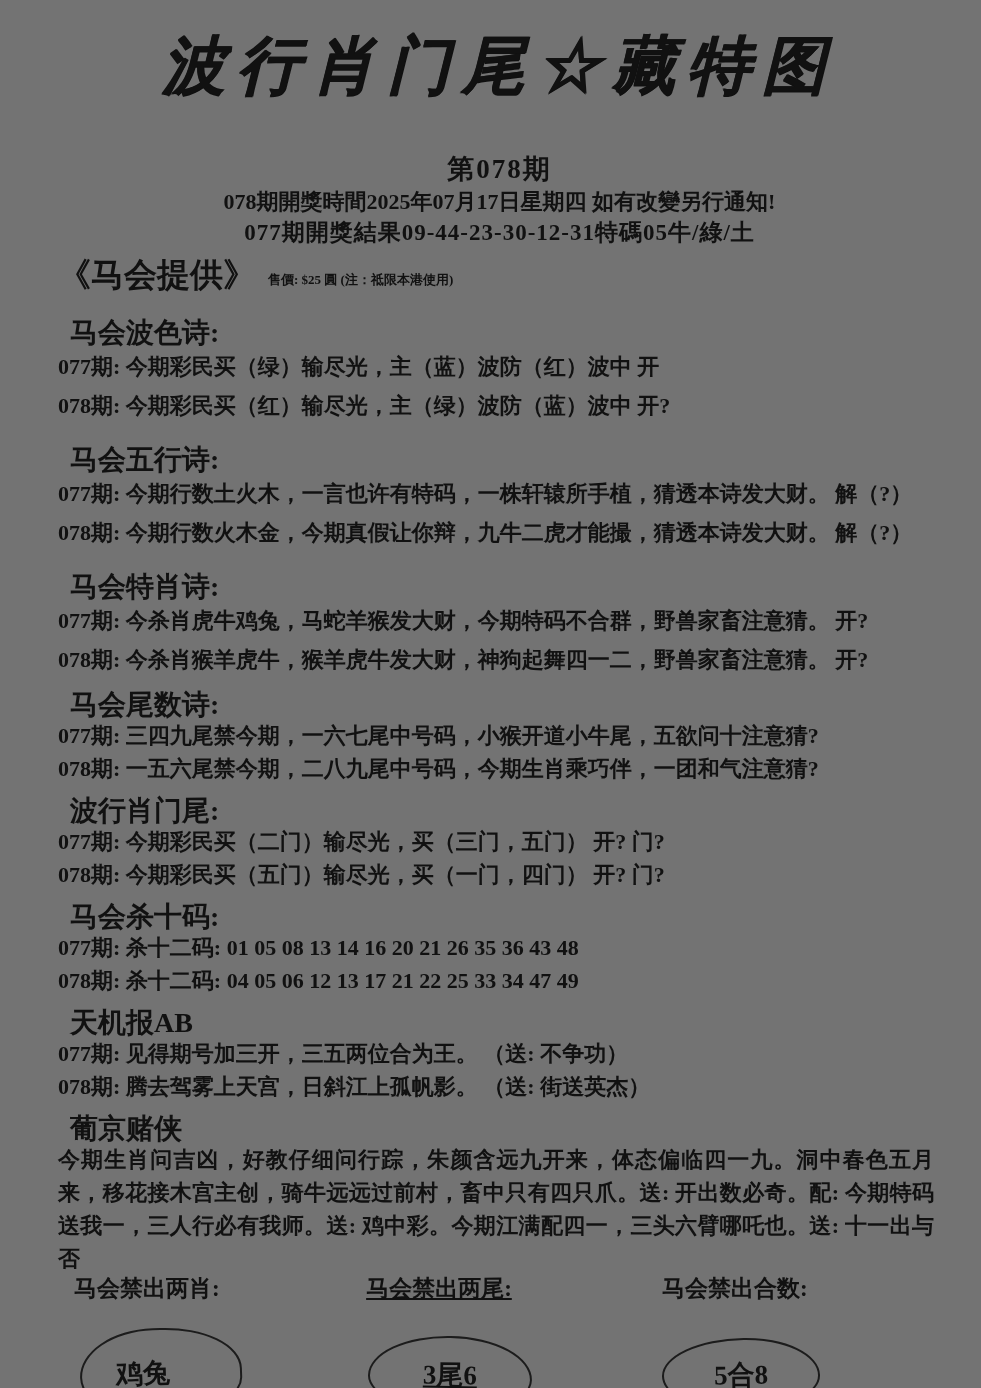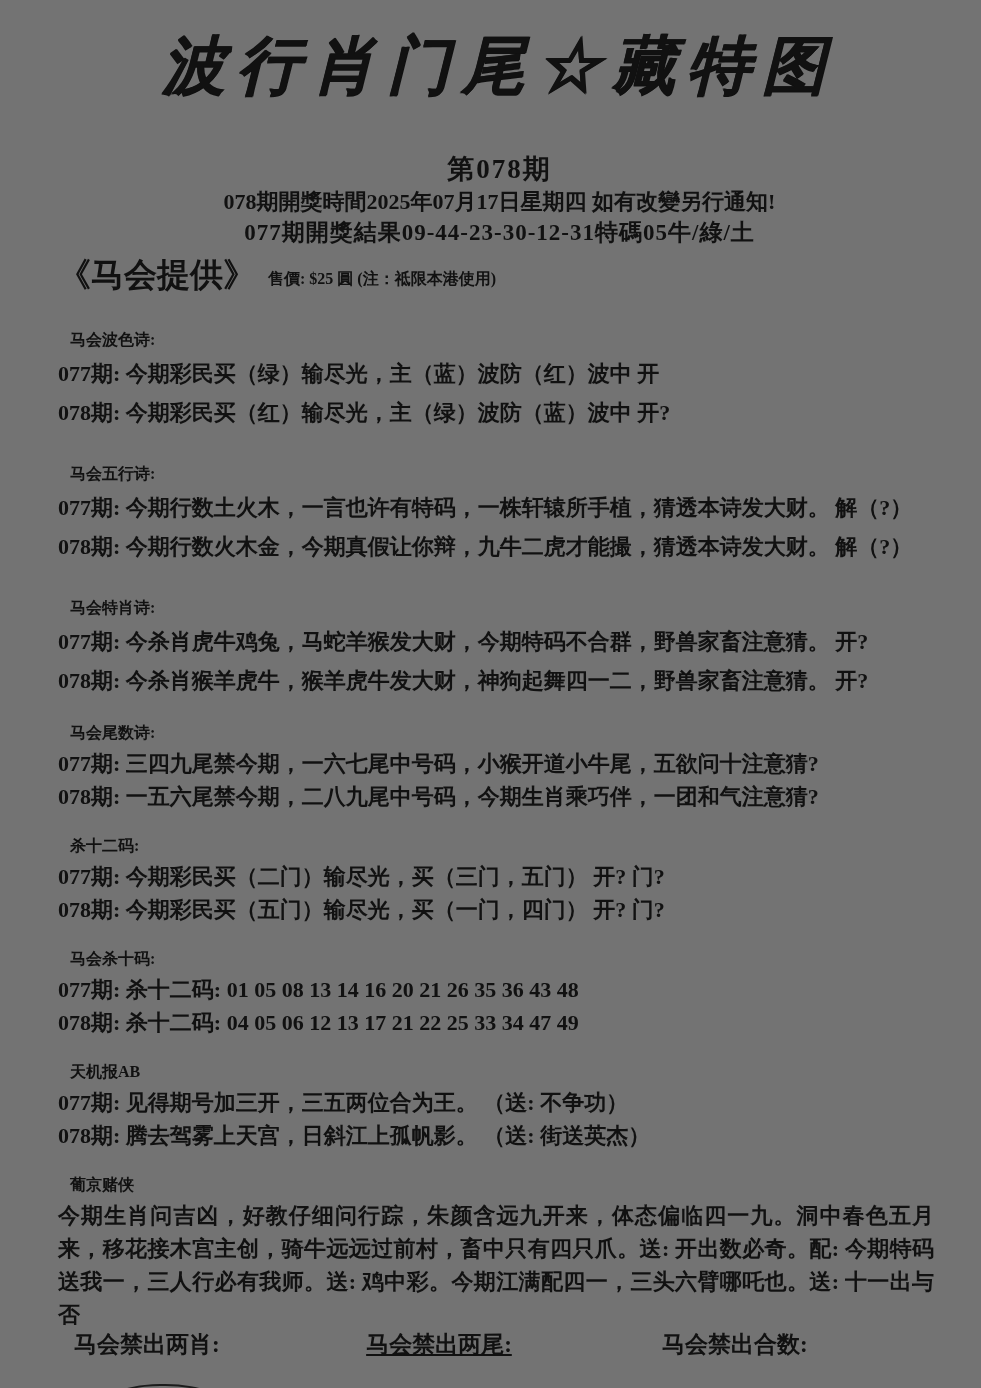--- a/index.html
+++ b/index.html
@@ -29,23 +29,23 @@
     white-space: nowrap;
   }
   .issue   { text-align: center; font-size: 27px; line-height: 33px; letter-spacing: 2px; margin-top: 39px; }
   .notice  { text-align: center; font-size: 22px; line-height: 31px; }
   .result  { text-align: center; font-size: 23px; line-height: 32px; letter-spacing: 1px; }
   .provider-row {
     display: flex; align-items: center; 
     gap: 12px; margin-top: 4px; height: 48px;
   }
   .provider { font-size: 33px; font-weight: 900; }
-  .price    { font-size: 16px; padding-top: 8px; }
-
-  .sec h2 { margin: 15px 0 0 12px; font-size: 16px; line-height: 29px; font-weight: 700; }
+  .price    { font-size: 13px; padding-top: 8px; }
+
+  .sec h2 { margin: 8px 0 0 12px; font-size: 28px; line-height: 29px; font-weight: 700; }
   .sec p.line { margin: 0; font-size: 22px; white-space: nowrap; }
   .sec.roomy { margin-top: 12px; }
   .sec.roomy p.line { line-height: 39px; }
   .sec.tight { margin-top: 3px; }
   .sec.tight p.line { line-height: 33px; }
   .sec p.para {
     margin: 0; font-size: 22px; line-height: 33px;
     width: 876px; text-align: justify;
   }
 
@@ -124,21 +124,21 @@
     <p class="line">078期: 今杀肖猴羊虎牛，猴羊虎牛发大财，神狗起舞四一二，野兽家畜注意猜。 开?</p>
   </section>
 
   <section class="sec tight">
     <h2>马会尾数诗:</h2>
     <p class="line">077期: 三四九尾禁今期，一六七尾中号码，小猴开道小牛尾，五欲问十注意猜?</p>
     <p class="line">078期: 一五六尾禁今期，二八九尾中号码，今期生肖乘巧伴，一团和气注意猜?</p>
   </section>
 
   <section class="sec tight">
-    <h2>杀十二码:</h2>
+    <h2>波行肖门尾:</h2>
     <p class="line">077期: 今期彩民买（二门）输尽光，买（三门，五门） 开? 门?</p>
     <p class="line">078期: 今期彩民买（五门）输尽光，买（一门，四门） 开? 门?</p>
   </section>
 
   <section class="sec tight">
     <h2>马会杀十码:</h2>
     <p class="line">077期: 杀十二码: 01 05 08 13 14 16 20 21 26 35 36 43 48</p>
     <p class="line">078期: 杀十二码: 04 05 06 12 13 17 21 22 25 33 34 47 49</p>
   </section>
 

